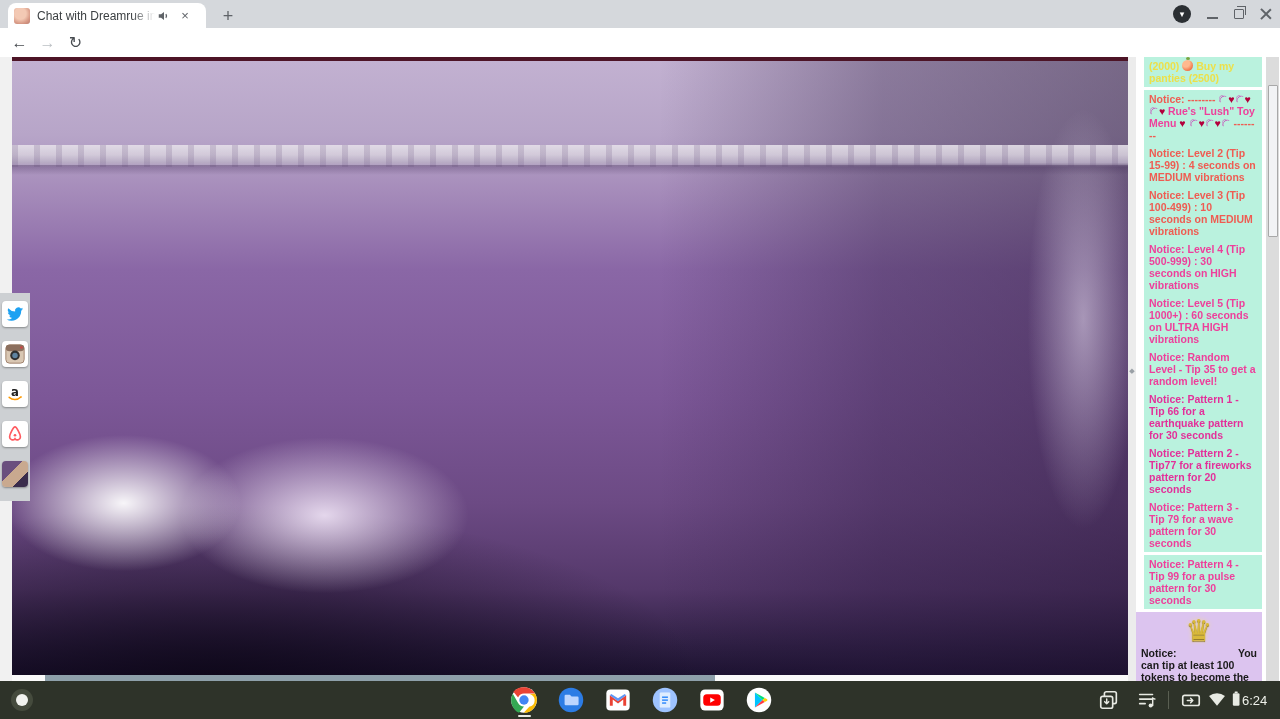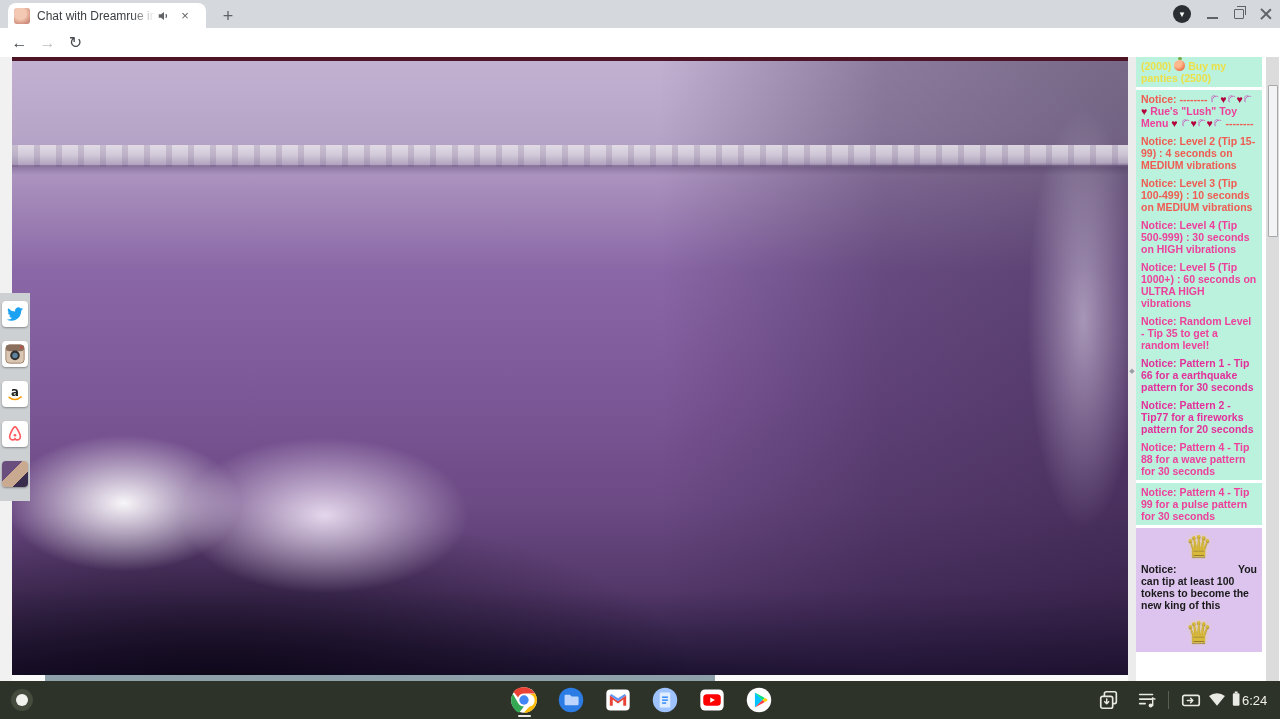--- a/index.html
+++ b/index.html
@@ -73,21 +73,21 @@
     box-shadow:0 1px 2px rgba(0,0,0,.35); display:flex; align-items:center; justify-content:center; }
   .soc-photo { background:linear-gradient(135deg,#6a4f7e 0 40%, #c9a98f 40% 70%, #3a2c4c 70% 100%); }
 
   .divider { position:absolute; left:1128px; top:0; width:8px; height:624px; background:#ececec; }
   .divider-handle { position:absolute; left:0; top:310px; width:8px; text-align:center; font-size:7px; color:#9aa0a6; }
   .divider-handle::before{content:"◆";}
 
   
   .chat { position:absolute; left:1136px; top:0; width:126px; height:624px; background:#fff; overflow:hidden; }
   .msg { font-weight:bold; font-size:10.5px; line-height:12px; padding:3px 5px; word-wrap:break-word; }
-  .m-mint { background:#baf2de; }
+  .m-mint { background:#baf2de;margin-left:8px; }
   .m-lav { background:#dcc4ef; }
   .gap { height:3px; background:#fff; }
   .c-yellow { color:#ece04a; }
   .c-salmon { color:#ef5c52; }
   .c-pink { color:#ee3f9b; }
   .c-magenta { color:#e3309a;text-align:right; }
   .ic { display:inline-block; }
   .ic-heart { color:#b3003c; } .ic-heart::before{content:"♥";}
   .ic-lush { color:#cb1fae; transform:rotate(225deg) scaleX(-1); font-size:11px; } .ic-lush::before{content:"☾";}
   .ic-peach { width:11px; height:11px; border-radius:50% 50% 50% 50%; vertical-align:-1px;
@@ -222,21 +222,21 @@
         <div class="msg m-mint"><span class="c-yellow">(2000) </span><span class="ic ic-peach"></span><span class="c-yellow"> Buy my panties (2500)</span></div>
         <div class="gap"></div>
         <div class="msg m-mint"><span class="c-salmon">Notice: -------- </span><span class="ic ic-lush"></span><span class="ic ic-heart"></span><span class="ic ic-lush"></span><span class="ic ic-heart"></span><span class="ic ic-lush"></span><span class="ic ic-heart"></span><span class="c-pink"> Rue's "Lush" Toy Menu </span><span class="ic ic-heart"></span><span class="c-pink"> </span><span class="ic ic-lush"></span><span class="ic ic-heart"></span><span class="ic ic-lush"></span><span class="ic ic-heart"></span><span class="ic ic-lush"></span><span class="c-salmon"> --------</span></div>
         <div class="msg m-mint"><span class="c-salmon">Notice: Level 2 (Tip 15-99) : 4 seconds on MEDIUM vibrations</span></div>
         <div class="msg m-mint"><span class="c-salmon">Notice: Level 3 (Tip 100-499) : 10 seconds on MEDIUM vibrations</span></div>
         <div class="msg m-mint"><span class="c-pink">Notice: Level 4 (Tip 500-999) : 30 seconds on HIGH vibrations</span></div>
         <div class="msg m-mint"><span class="c-pink">Notice: Level 5 (Tip 1000+) : 60 seconds on ULTRA HIGH vibrations</span></div>
         <div class="msg m-mint"><span class="c-pink">Notice: Random Level - Tip 35 to get a random level!</span></div>
         <div class="msg m-mint"><span class="c-magenta">Notice: Pattern 1 - Tip 66 for a earthquake pattern for 30 seconds</span></div>
         <div class="msg m-mint"><span class="c-magenta">Notice: Pattern 2 - Tip77 for a fireworks pattern for 20 seconds</span></div>
-        <div class="msg m-mint"><span class="c-pink">Notice: Pattern 4 - Tip 88 for a wave pattern for 30 seconds</span></div>
+        <div class="msg m-mint"><span class="c-pink">Notice: Pattern 3 - Tip 79 for a wave pattern for 30 seconds</span></div>
         <div class="gap"></div>
         <div class="msg m-mint"><span class="c-pink">Notice: Pattern 4 - Tip 99 for a pulse pattern for 30 seconds</span></div>
         <div class="gap"></div>
         <div class="msg m-lav">
           <div class="crown"></div>
           <div class="king-line1">
             <span>Notice:</span>
             <span>You</span>
           </div>
           <div class="king-rest">can tip at least 100 tokens to become the new king of this</div>

